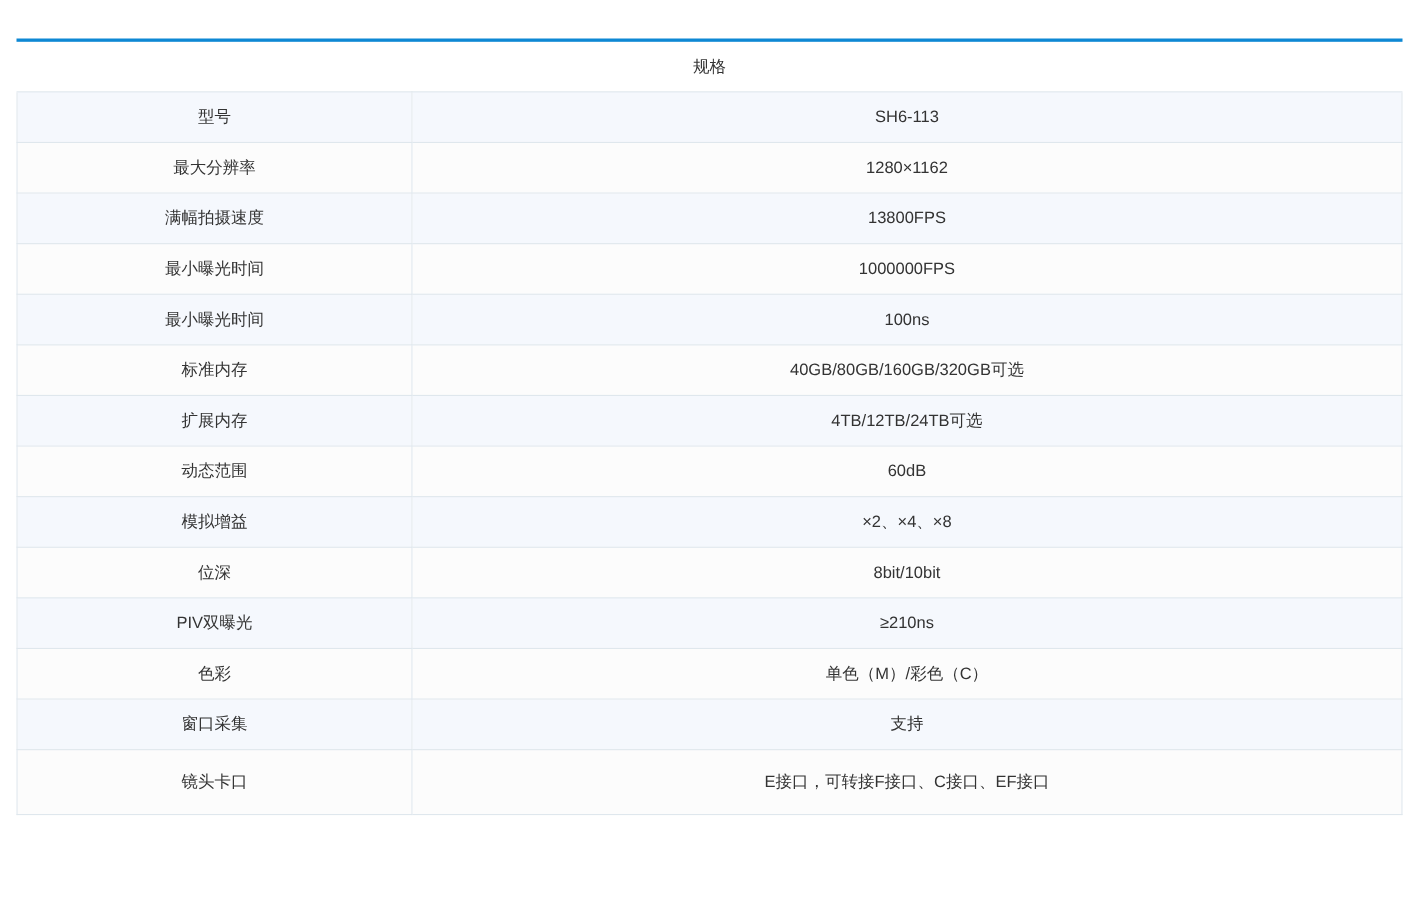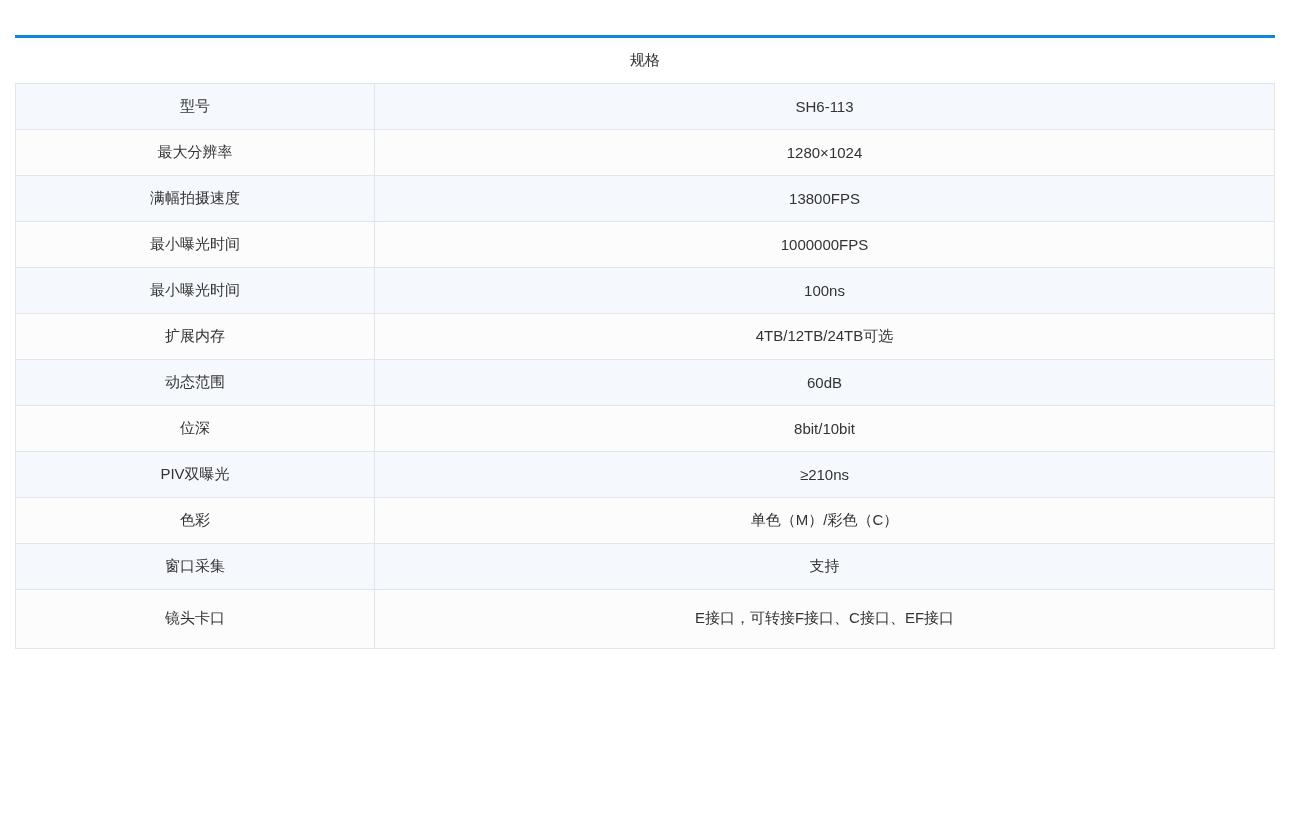--- a/index.html
+++ b/index.html
@@ -88,41 +88,49 @@
           <th class="table-header-cell" colspan="2">规格</th>
         </tr>
       </thead>
       <tbody>
           <tr>
             <td class="spec-label">型号</td>
             <td class="spec-value">SH6-113</td>
           </tr>
           <tr>
             <td class="spec-label">最大分辨率</td>
-            <td class="spec-value">1280×1024</td>
+            <td class="spec-value">1280×1162</td>
           </tr>
           <tr>
             <td class="spec-label">满幅拍摄速度</td>
             <td class="spec-value">13800FPS</td>
           </tr>
           <tr>
             <td class="spec-label">最小曝光时间</td>
             <td class="spec-value">1000000FPS</td>
           </tr>
           <tr>
             <td class="spec-label">最小曝光时间</td>
             <td class="spec-value">100ns</td>
           </tr>
           <tr>
+            <td class="spec-label">标准内存</td>
+            <td class="spec-value">40GB/80GB/160GB/320GB可选</td>
+          </tr>
+          <tr>
             <td class="spec-label">扩展内存</td>
             <td class="spec-value">4TB/12TB/24TB可选</td>
           </tr>
           <tr>
             <td class="spec-label">动态范围</td>
             <td class="spec-value">60dB</td>
+          </tr>
+          <tr>
+            <td class="spec-label">模拟增益</td>
+            <td class="spec-value">×2、×4、×8</td>
           </tr>
           <tr>
             <td class="spec-label">位深</td>
             <td class="spec-value">8bit/10bit</td>
           </tr>
           <tr>
             <td class="spec-label">PIV双曝光</td>
             <td class="spec-value">≥210ns</td>
           </tr>
           <tr>

